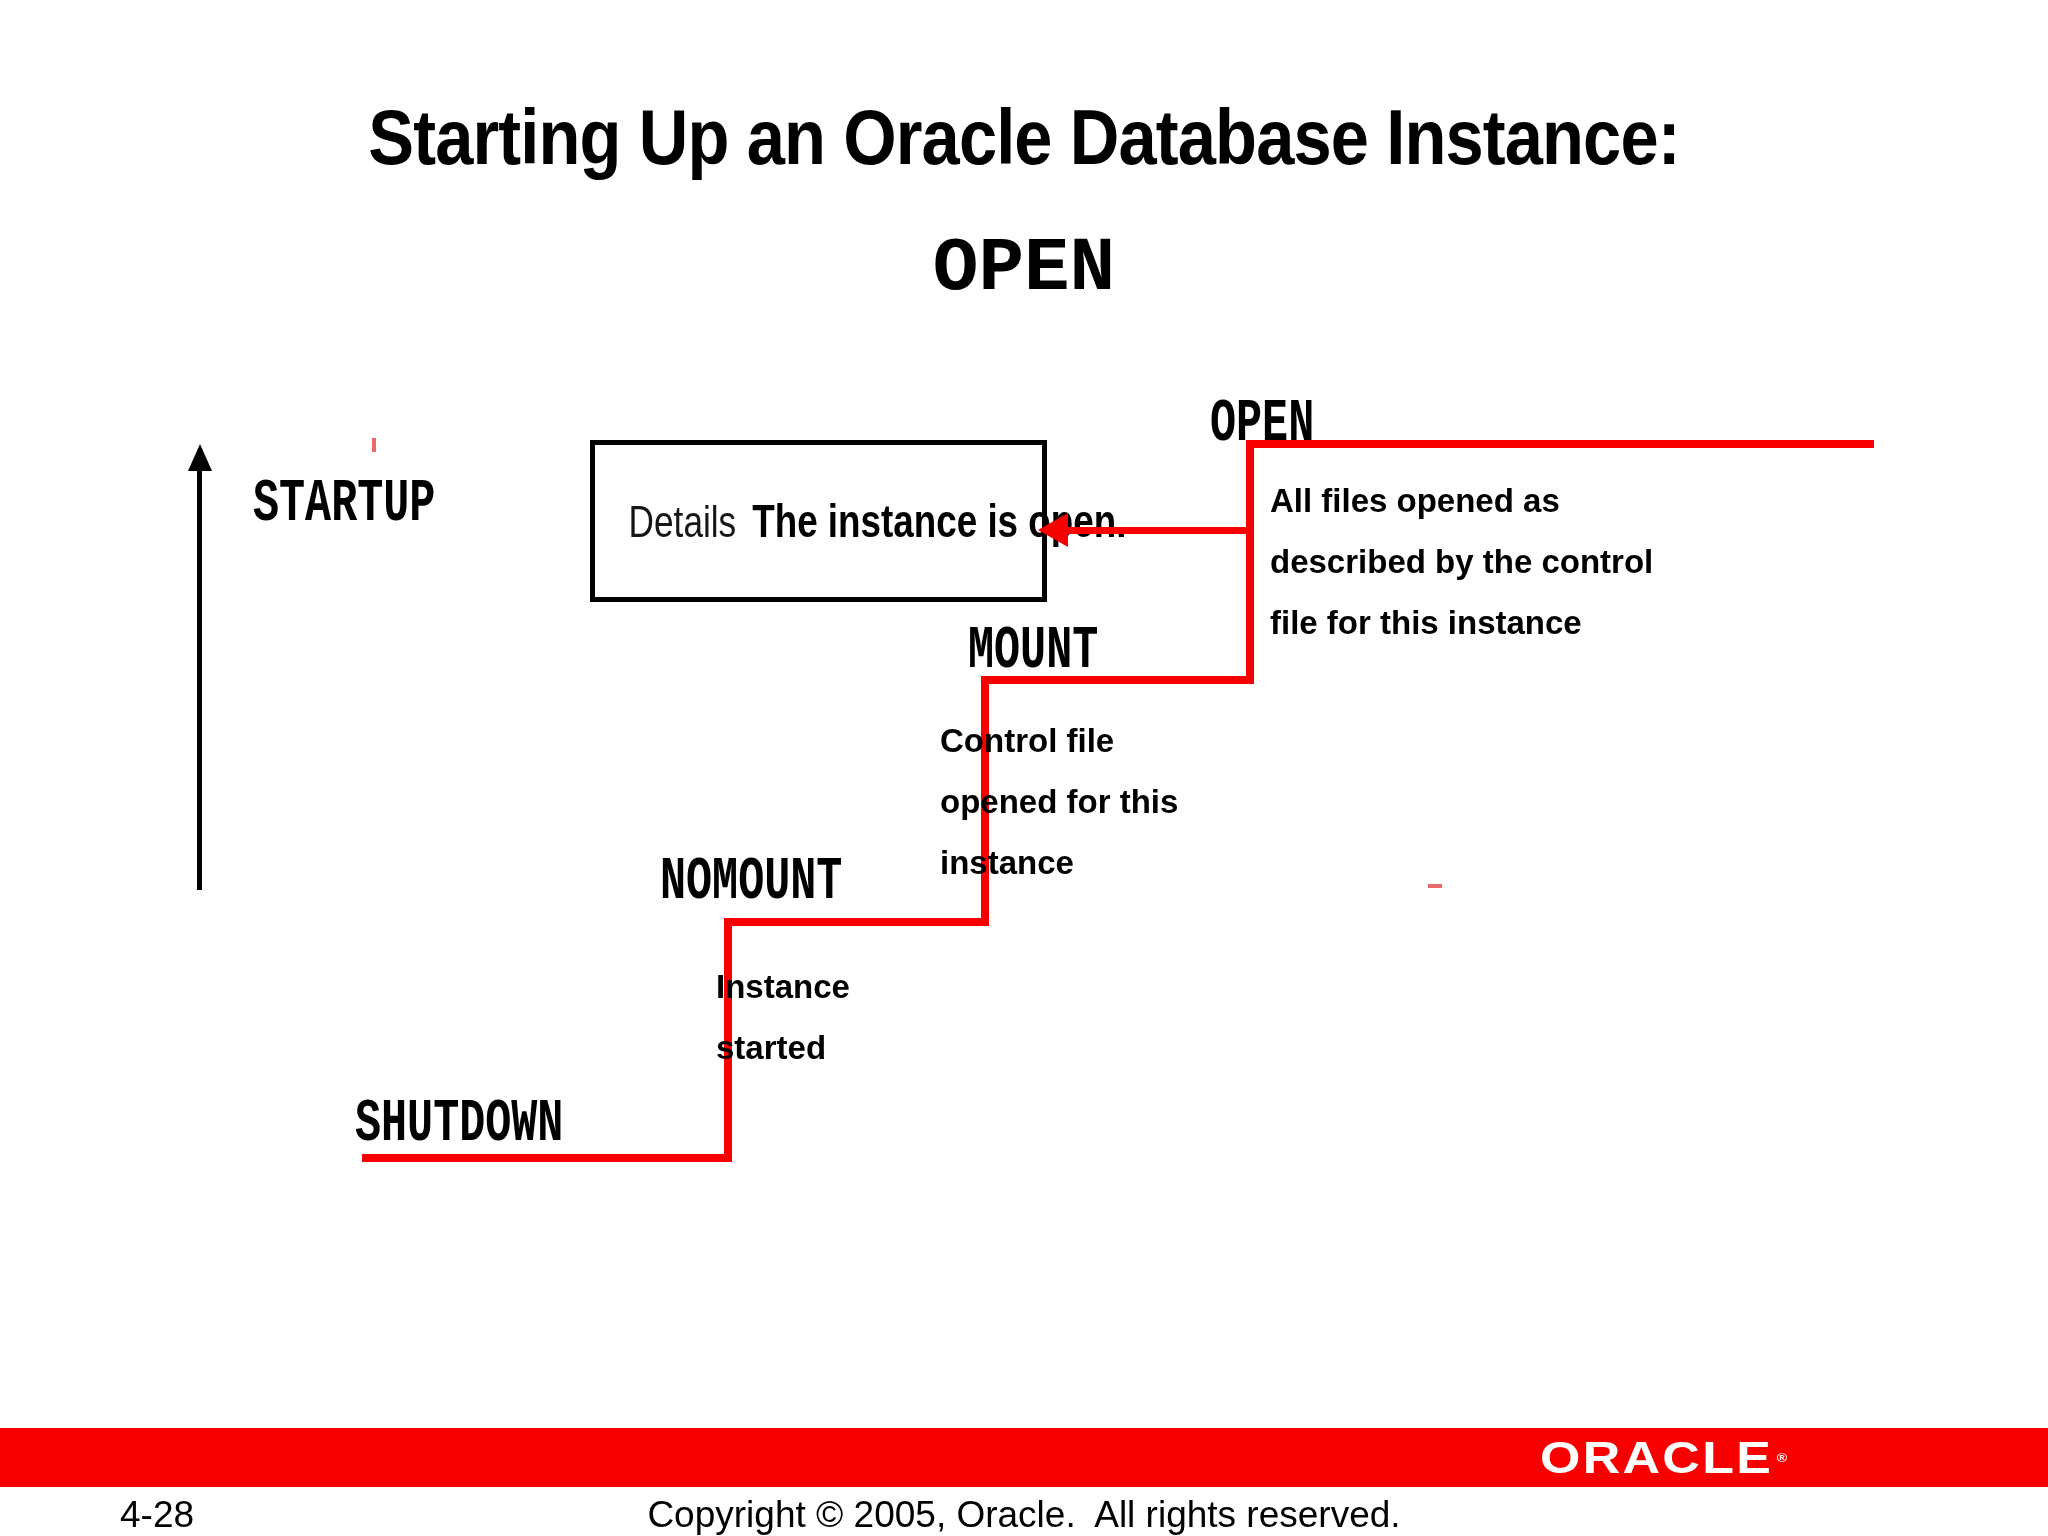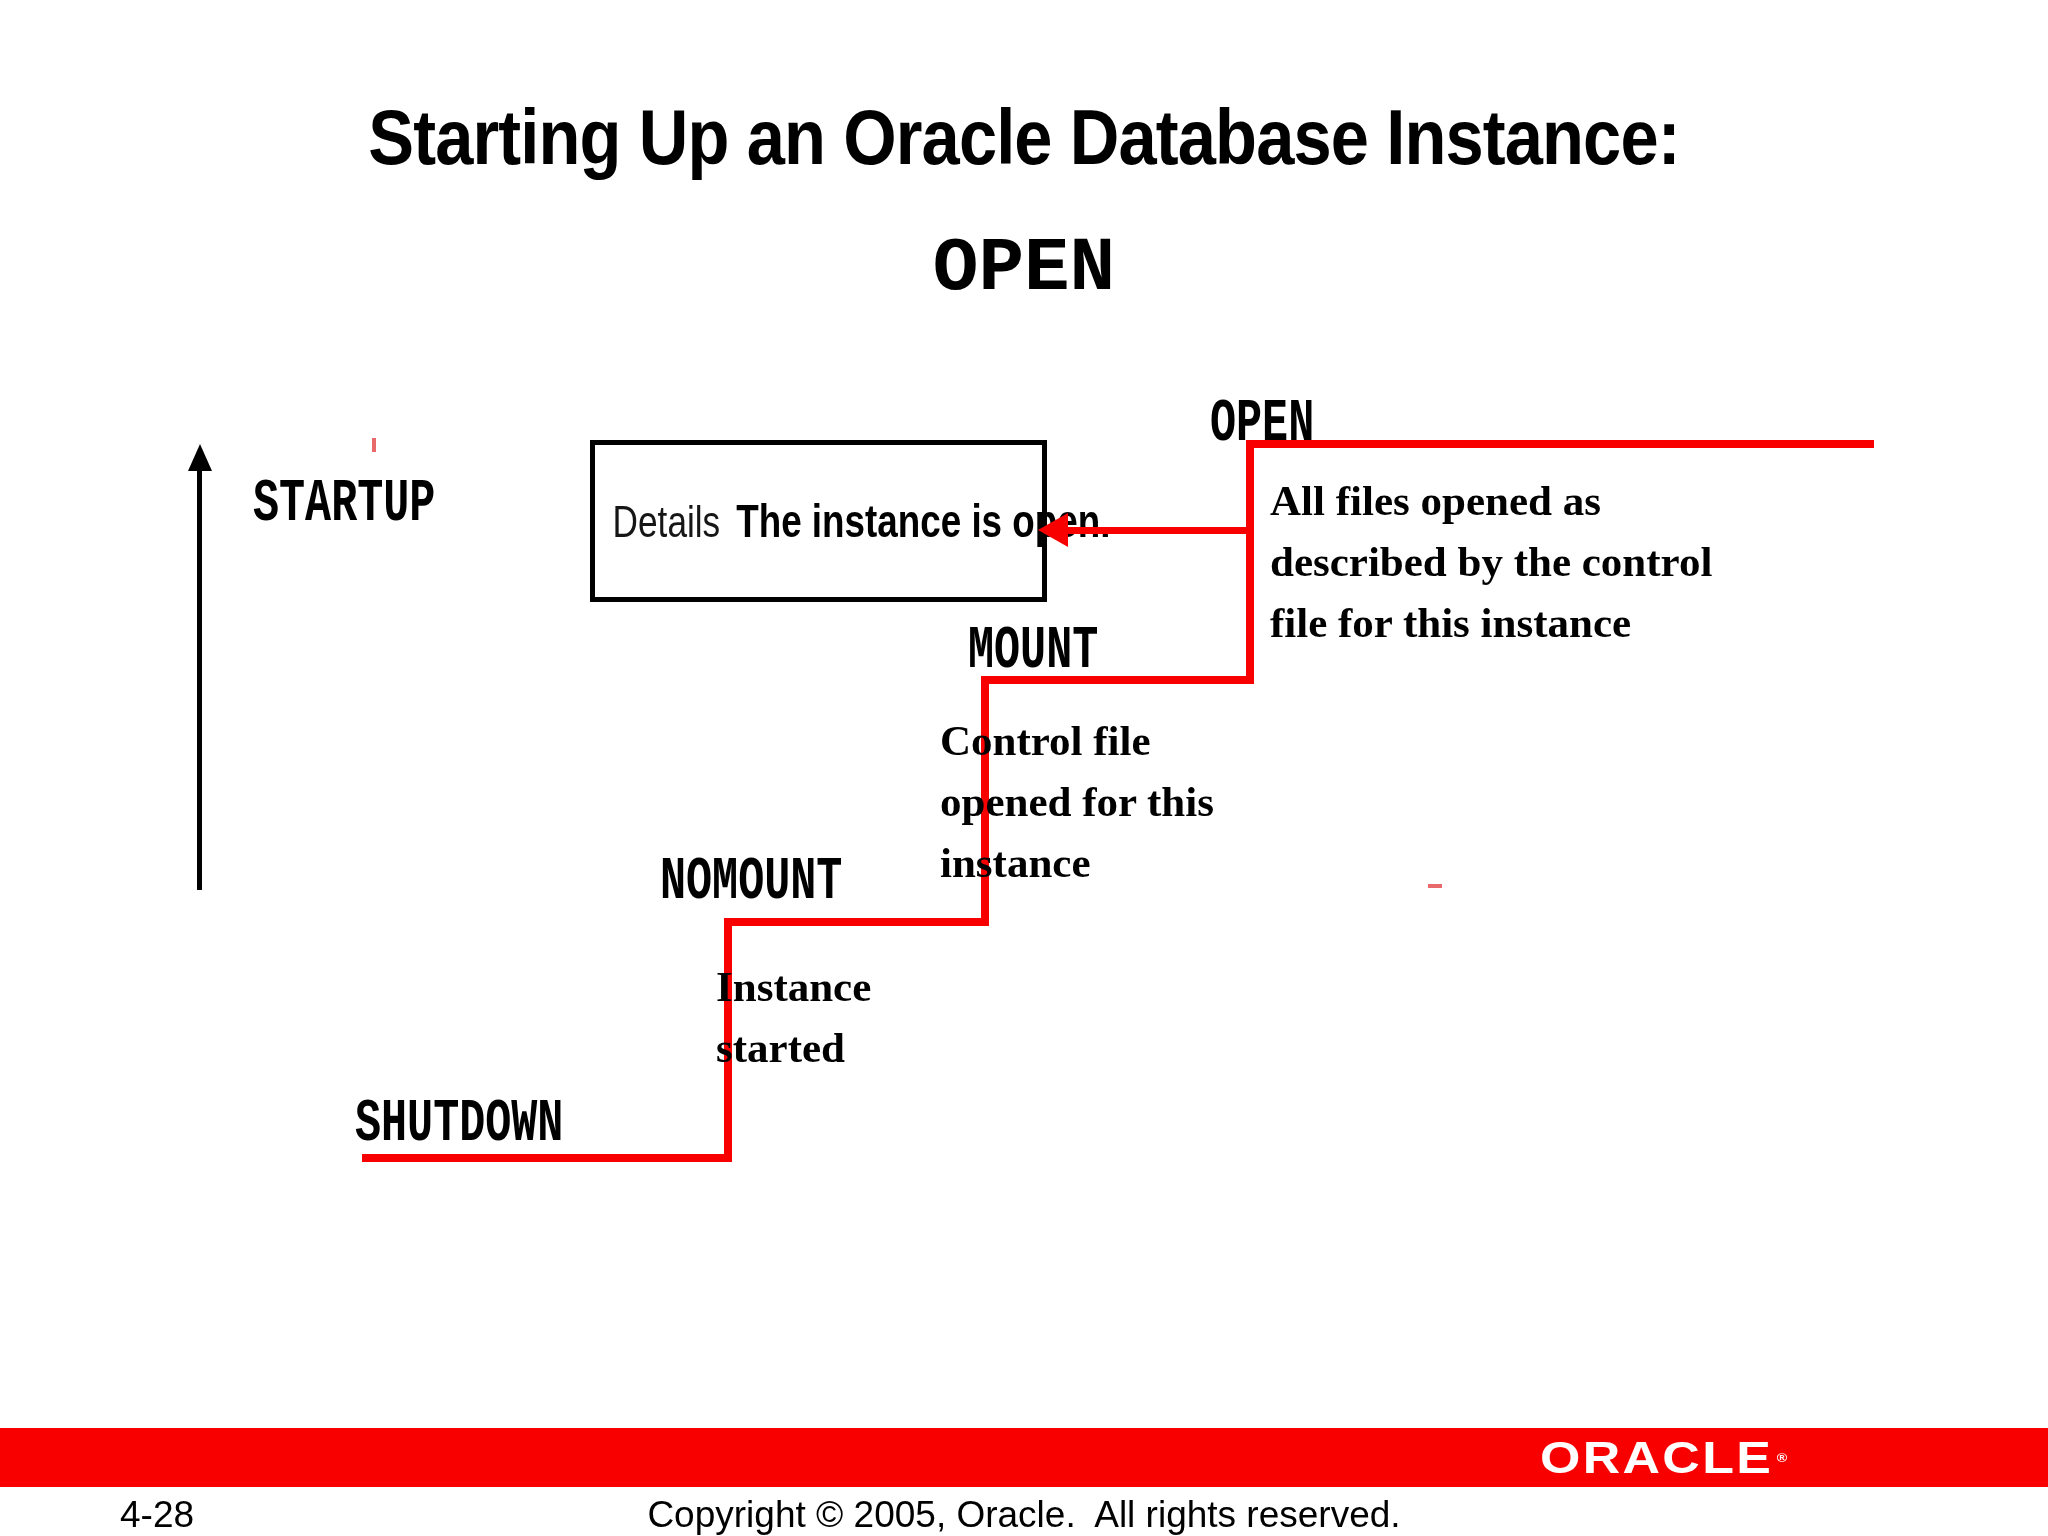--- a/index.html
+++ b/index.html
@@ -35,21 +35,21 @@
   .lbl-startup{left:253px;top:473px;}
   .lbl-shutdown{left:355px;top:1093px;}
   .lbl-nomount{left:660px;top:851px;}
   .lbl-mount{left:968px;top:620px;}
   .lbl-open{left:1210px;top:393px;}
 
   
   .details-box{
     left:590px;top:440px;width:457px;height:162px;
     border:5px solid #000;background:#fff;
-    display:flex;align-items:center;box-sizing:border-box;
+    display:flex;align-items:center;box-sizing:border-box;padding-left:16px;
   }
   .details-inner{
     display:flex;align-items:baseline;gap:20px;padding-left:22px;
     transform:scaleX(0.80);transform-origin:0 50%;white-space:nowrap;
   }
   .details-label{font-size:44px;font-weight:normal;color:#161616;}
   .details-msg{font-size:46px;font-weight:bold;}
 
   
   .seg{background:#f90000;}
@@ -65,23 +65,22 @@
   .pointer-head{
     left:1038px;top:513px;width:0;height:0;
     border-top:17px solid transparent;border-bottom:17px solid transparent;
     border-right:30px solid #f90000;
   }
   .stray-a{left:372px;top:438px;width:4px;height:14px;background:#e86a6a;}
   .stray-b{left:1428px;top:884px;width:14px;height:4px;background:#e86a6a;}
 
   
   .note{
-    font-size:43px;font-weight:bold;line-height:61px;
+    font-size:33px;font-weight:bold;line-height:61px;
     white-space:pre-line;
-    font-family:Liberation Serif, serif;
   }
   .note-nomount{left:716px;top:956px;}
   .note-mount{left:940px;top:710px;}
   .note-open{left:1270px;top:470px;}
 
   
   .footer-bar{left:0;top:1428px;width:2048px;height:59px;background:#f90000;}
   .brand{
     right:258px;top:1428px;height:59px;display:flex;align-items:center;
     color:#fff;font-weight:bold;font-size:44px;letter-spacing:2px;

